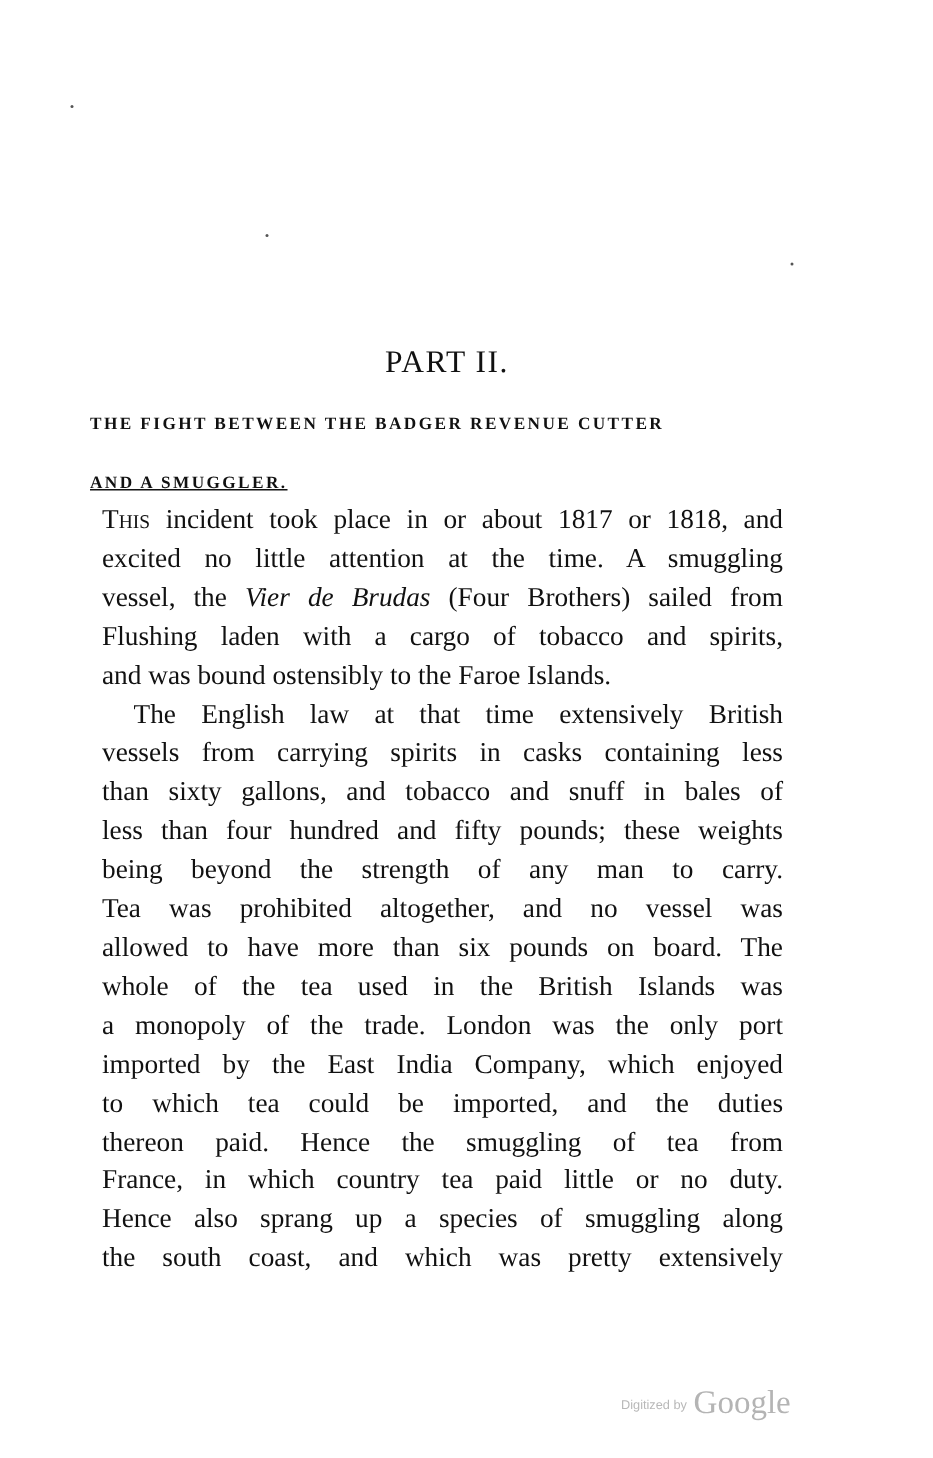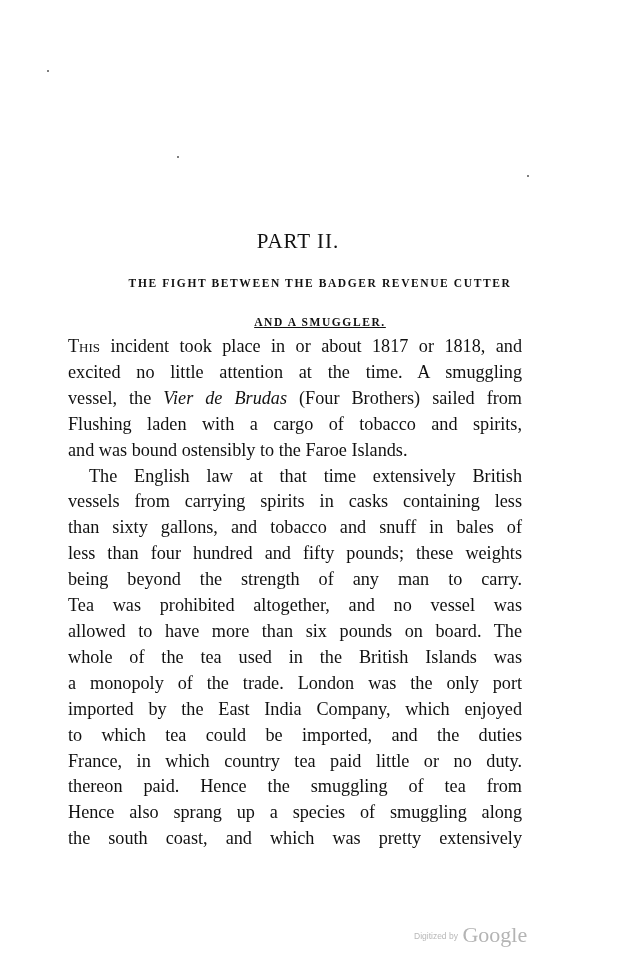--- a/index.html
+++ b/index.html
@@ -6,21 +6,21 @@
   body {
     width: 622px; height: 972px; background: #ffffff; position: relative; overflow: hidden;
     font-family: "Liberation Serif", "DejaVu Serif", serif; color: #1a1a1a;
   }
   .speck { position: absolute; width: 2px; height: 2px; background: #555; border-radius: 1px; }
   .part-title {
     position: absolute; top: 229px; left: 0; width: 596px; text-align: center;
     font-size: 21px; letter-spacing: 1px; color: #111;
   }
   .subtitle {
-    position: absolute; left: 60px; width: 520px; text-align: center;
+    position: absolute; left: 60px; width: 520px; text-align: left;
     font-size: 11.5px; font-weight: bold; letter-spacing: 1.6px; color: #111;
   }
   .sub1 { top: 277px; }
   .sub2 { top: 316px; text-decoration: underline; }
   .body-text {
     position: absolute; top: 334px; left: 68px; width: 454px;
     font-size: 18.2px; line-height: 25.9px; text-align: justify; color: #111;
   }
   .line { display: block; text-align: justify; text-align-last: justify; white-space: nowrap; }
   .line.last { text-align-last: left; }
@@ -58,22 +58,22 @@
     <span class="line">vessels from carrying spirits in casks containing less</span>
     <span class="line">than sixty gallons, and tobacco and snuff in bales of</span>
     <span class="line">less than four hundred and fifty pounds; these weights</span>
     <span class="line">being beyond the strength of any man to carry.</span>
     <span class="line">Tea was prohibited altogether, and no vessel was</span>
     <span class="line">allowed to have more than six pounds on board. The</span>
     <span class="line">whole of the tea used in the British Islands was</span>
     <span class="line">a monopoly of the trade.  London was the only port</span>
     <span class="line">imported by the East India Company, which enjoyed</span>
     <span class="line">to which tea could be imported, and the duties</span>
+    <span class="line">thereon paid.  Hence the smuggling of tea from</span>
     <span class="line">France, in which country tea paid little or no duty.</span>
-    <span class="line">thereon paid.  Hence the smuggling of tea from</span>
     <span class="line">Hence also sprang up a species of smuggling along</span>
     <span class="line">the south coast, and which was pretty extensively</span>
   </div>
 </div>
 
 <div class="footer">
   <span class="dig">Digitized by</span>
   <span class="brand">Google</span>
 </div>
 

